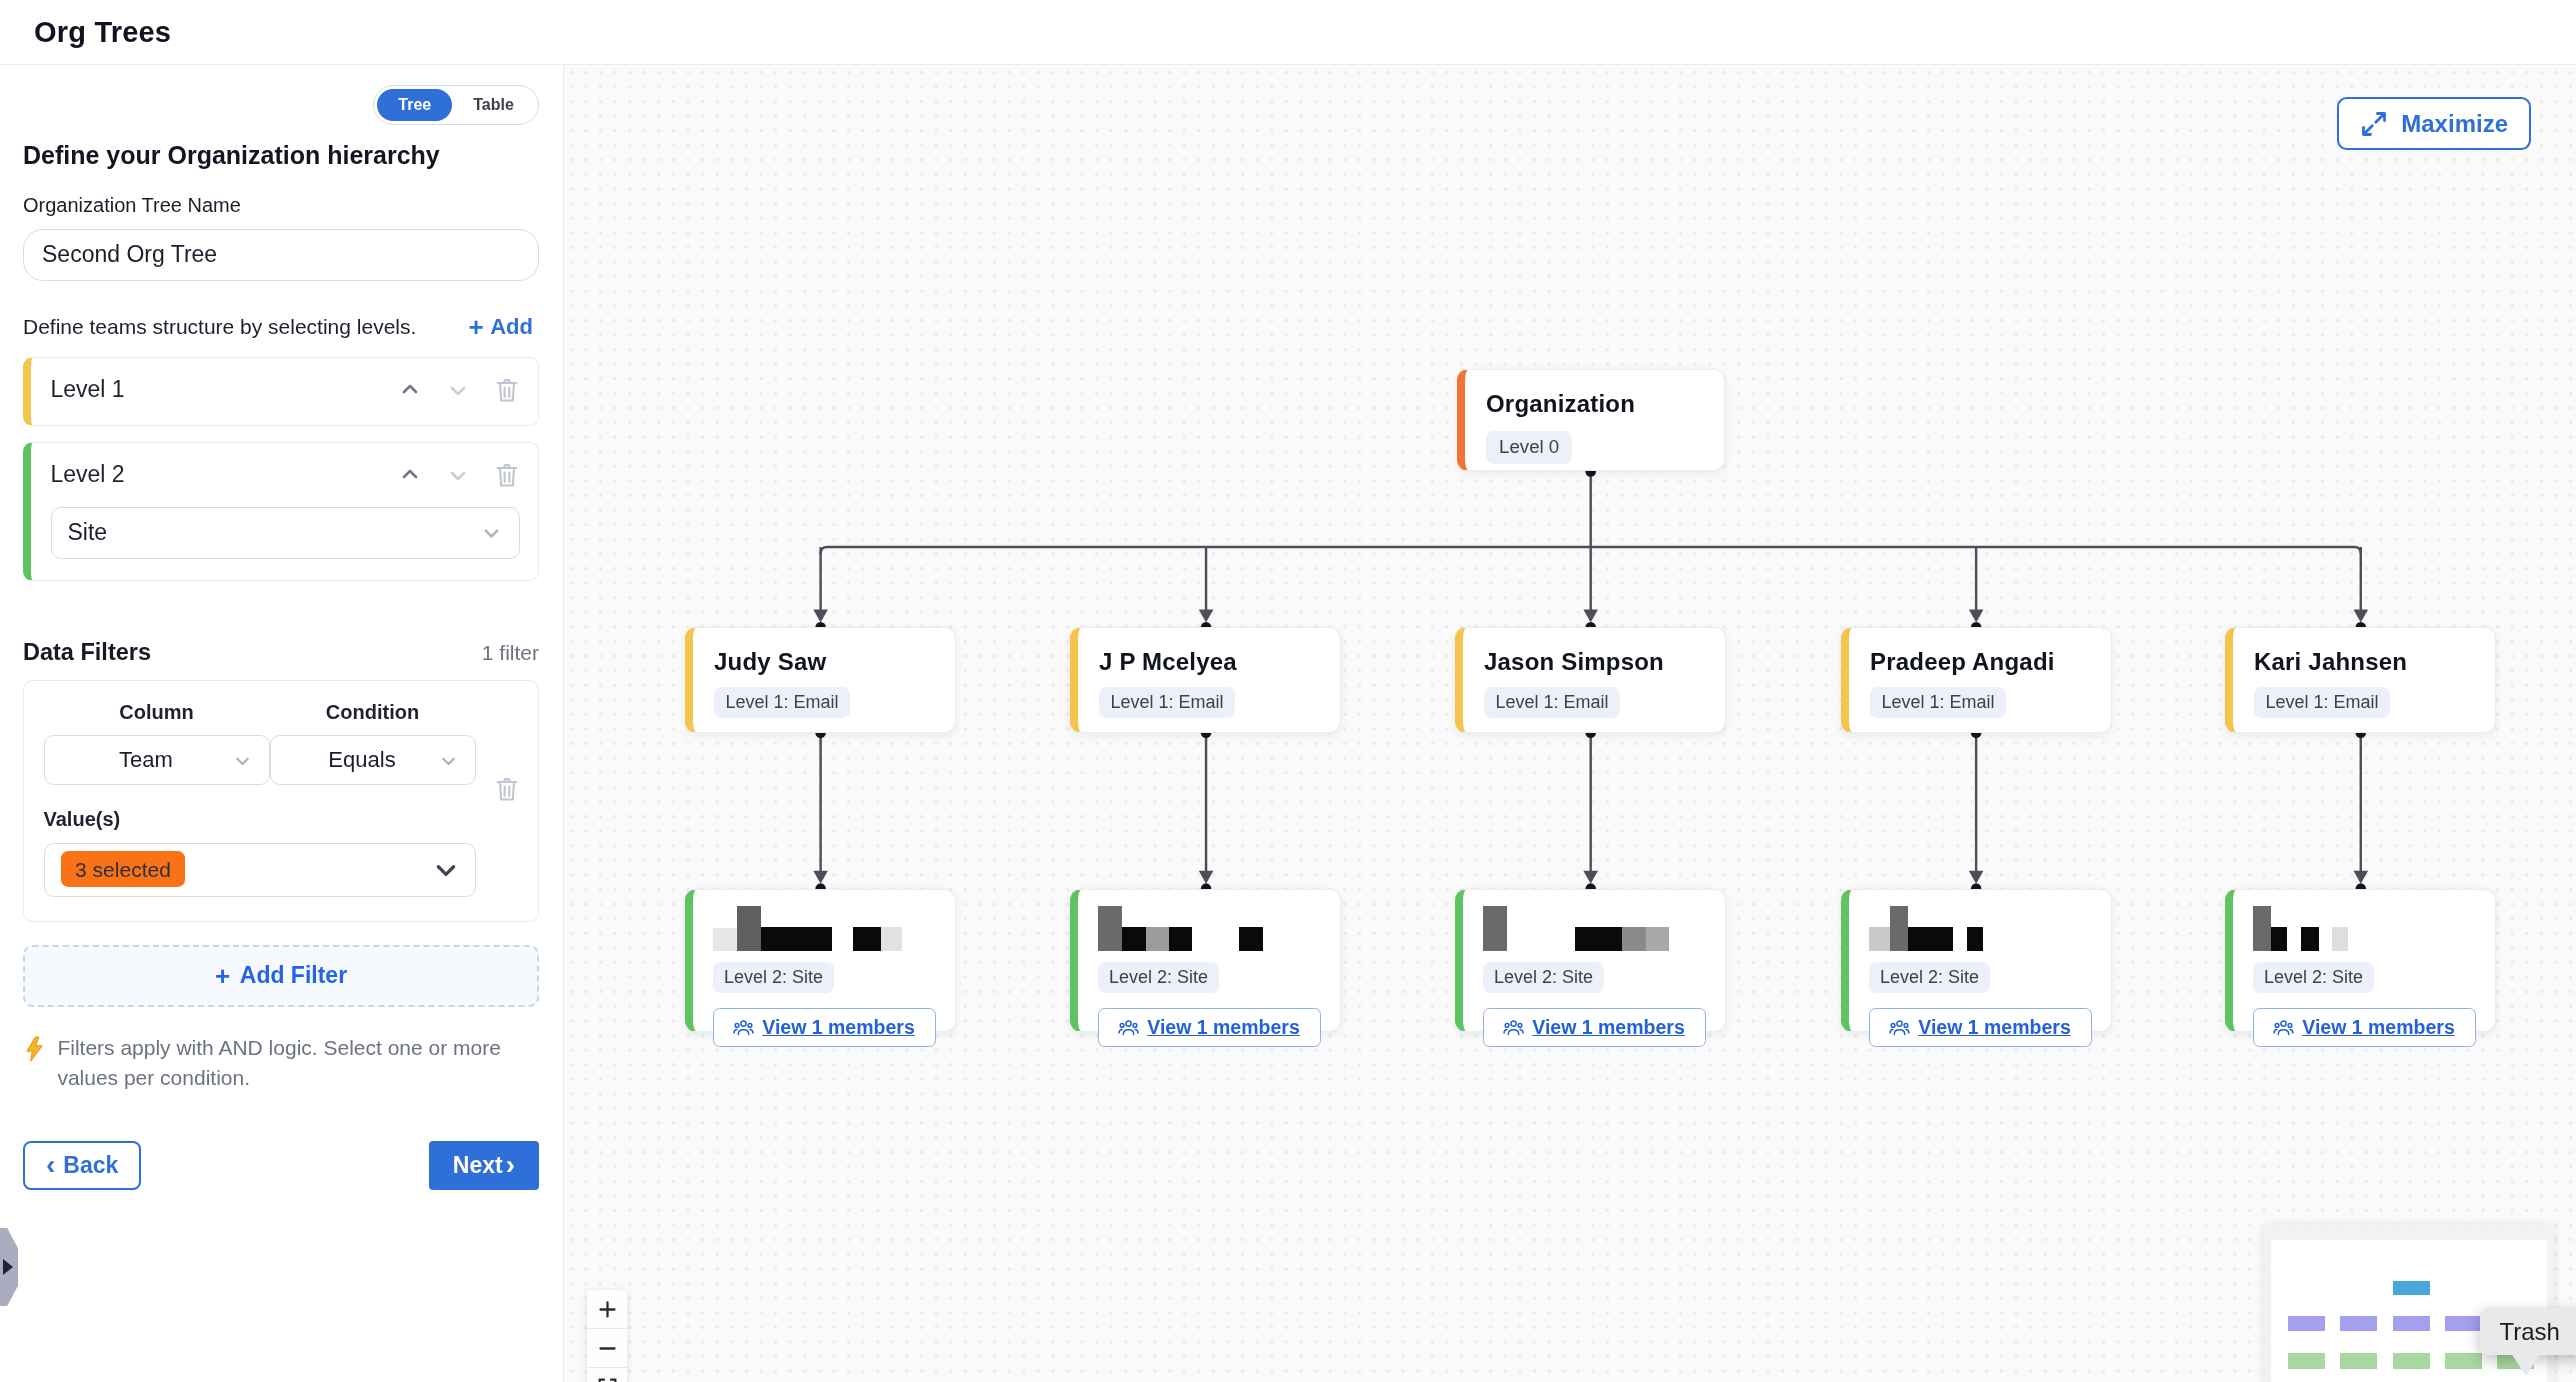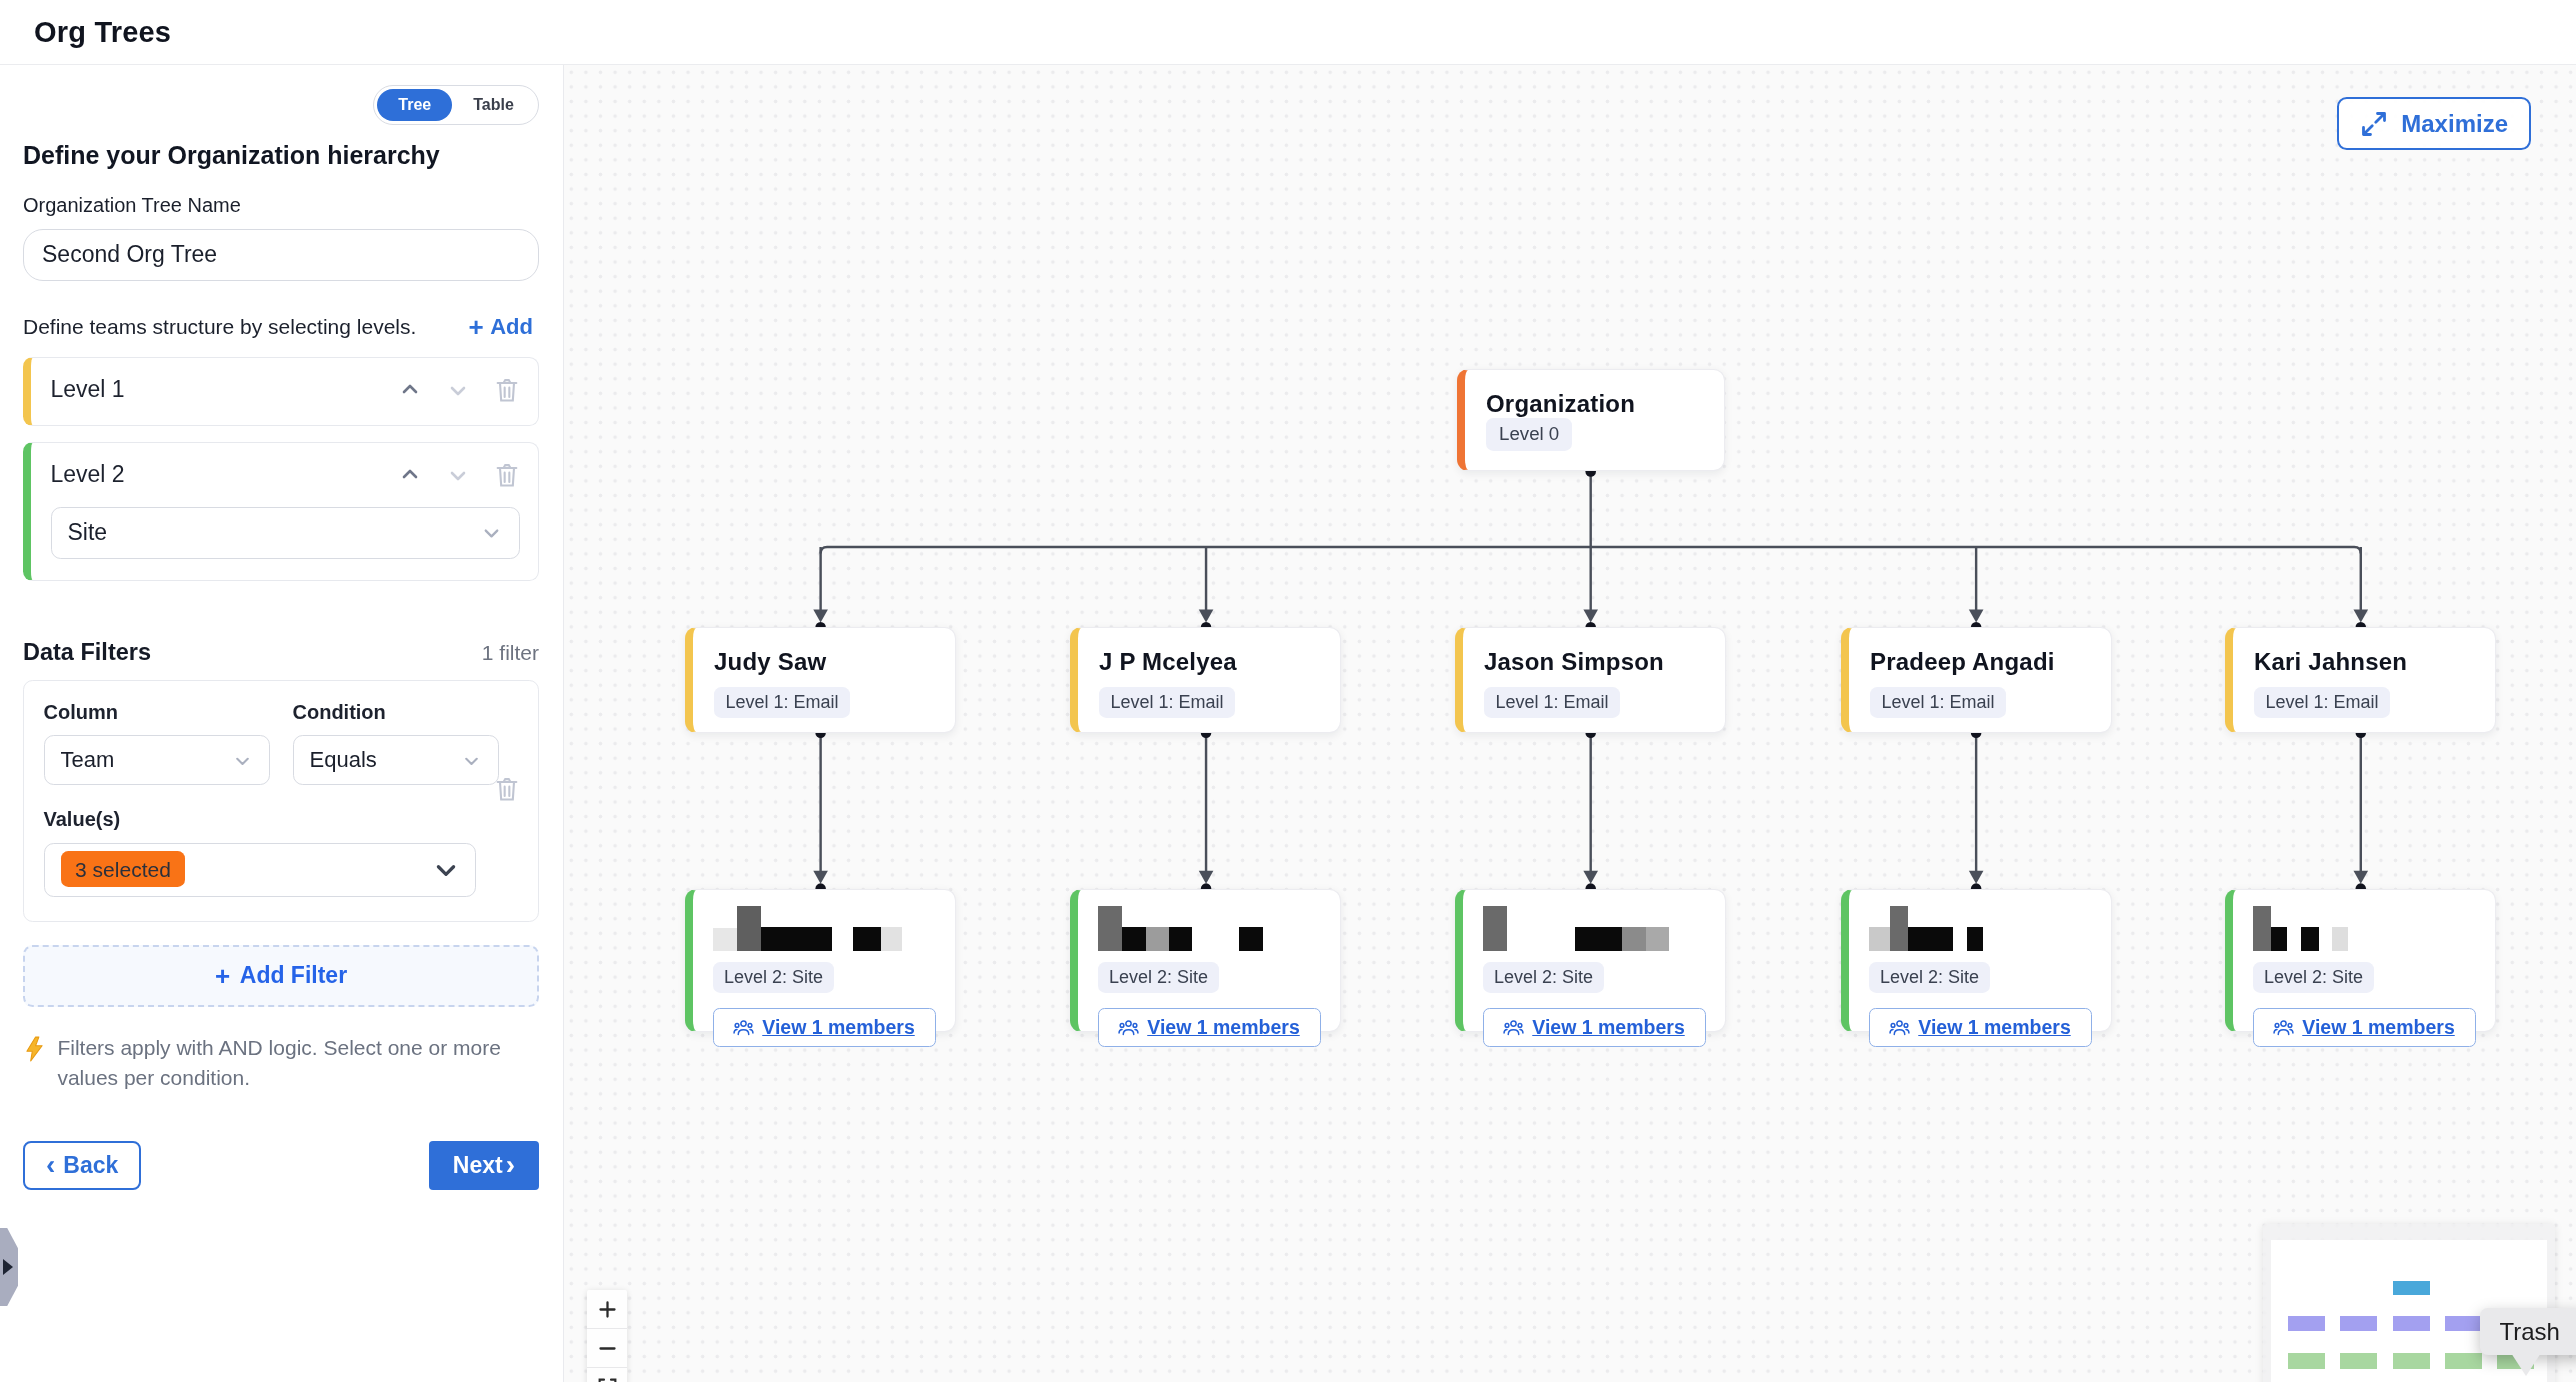--- a/index.html
+++ b/index.html
@@ -44,21 +44,21 @@
   .sel{height:52px;border:1.6px solid #d8dbe2;border-radius:9.7px;display:flex;align-items:center;
        padding:0 16px;font-size:23px;color:#1a1f2b;background:#fff;cursor:pointer;}
   .sel .sel-val{flex:1;}
   .level-card .sel{margin-top:18px;}
 
   .filters-head{display:flex;justify-content:space-between;align-items:baseline;margin-top:58px;}
   .filters-title{font-size:23.5px;font-weight:600;color:#151a26;}
   .filters-count{font-size:21px;color:#6d7380;}
   .filter-card{margin-top:14.6px;border:1.6px solid #e7e9ee;border-radius:9.7px;background:#fff;
                padding:19.5px 19.5px 24px;position:relative;}
-  .filter-grid{display:flex;gap:23px;}
+  .filter-grid{display:flex;text-align:center;}
   .fcol1{width:226px;} .fcol2{width:206px;}
   .fld-label-sm{font-size:20px;font-weight:600;color:#1d222e;margin-bottom:11.4px;}
   .filter-card .sel{height:50px;font-size:22px;}
   .filter-trash{position:absolute;right:18px;top:94px;}
   .values-row{margin-top:23px;width:432px;}
   .chip{background:#f97316;border-radius:7.3px;padding:6.5px 14.6px;font-size:21px;color:#2b303c;}
 
   .add-filter{margin-top:23px;width:100%;height:62px;border:2.4px dashed #c7d4ee;border-radius:9.7px;
               background:#f6f9fe;display:flex;align-items:center;justify-content:center;gap:9.7px;
               color:#2563e8;font-size:23px;font-weight:600;font-family:inherit;cursor:pointer;}
@@ -79,21 +79,21 @@
   
   .canvas{flex:1;position:relative;background-color:#fafafa;overflow:hidden;
           background-image:radial-gradient(circle,#ebebed 1.6px,transparent 2.1px);
           background-size:14.6px 14.6px;}
   #edges{position:absolute;left:0;top:0;z-index:1;}
   .node{position:absolute;background:#fff;border:1.6px solid #ececf0;
         border-left:8px solid var(--accent,#ccc);border-radius:11.4px;
         box-shadow:0 2.4px 8px rgba(20,24,40,.07);z-index:2;padding:19.5px 21px;cursor:grab;}
   .node .nname{font-size:24px;font-weight:700;color:#10141f;letter-spacing:0.2px;}
   .badge{display:inline-block;background:#eef0f9;color:#3a4150;border-radius:7.3px;
-         padding:5.7px 13px;font-size:18.7px;font-weight:500;margin-top:0;}
+         padding:5.7px 13px;font-size:18.7px;font-weight:500;margin-top:13px;}
   .node.l1 .badge,.node.l2 .badge{font-size:18px;padding:4.9px 11.4px;margin-top:11.4px;}
   .redaction{height:45px;display:flex;align-items:flex-end;}
   .redaction i{display:block;}
   .members-btn{margin-top:14.6px;width:100%;border:1.6px solid #8fb0e8;border-radius:6.5px;background:#fff;
                display:flex;align-items:center;justify-content:center;gap:8px;padding:7.3px 0;
                color:#2460d8;font-size:19.5px;font-weight:700;font-family:inherit;cursor:pointer;}
   .members-btn .lbl{text-decoration:underline;}
 
   .btn-maximize{position:absolute;top:32px;right:45px;z-index:5;display:flex;align-items:center;gap:13px;
                 border:2.4px solid #2f6fd8;border-radius:9.7px;background:rgba(255,255,255,.92);

